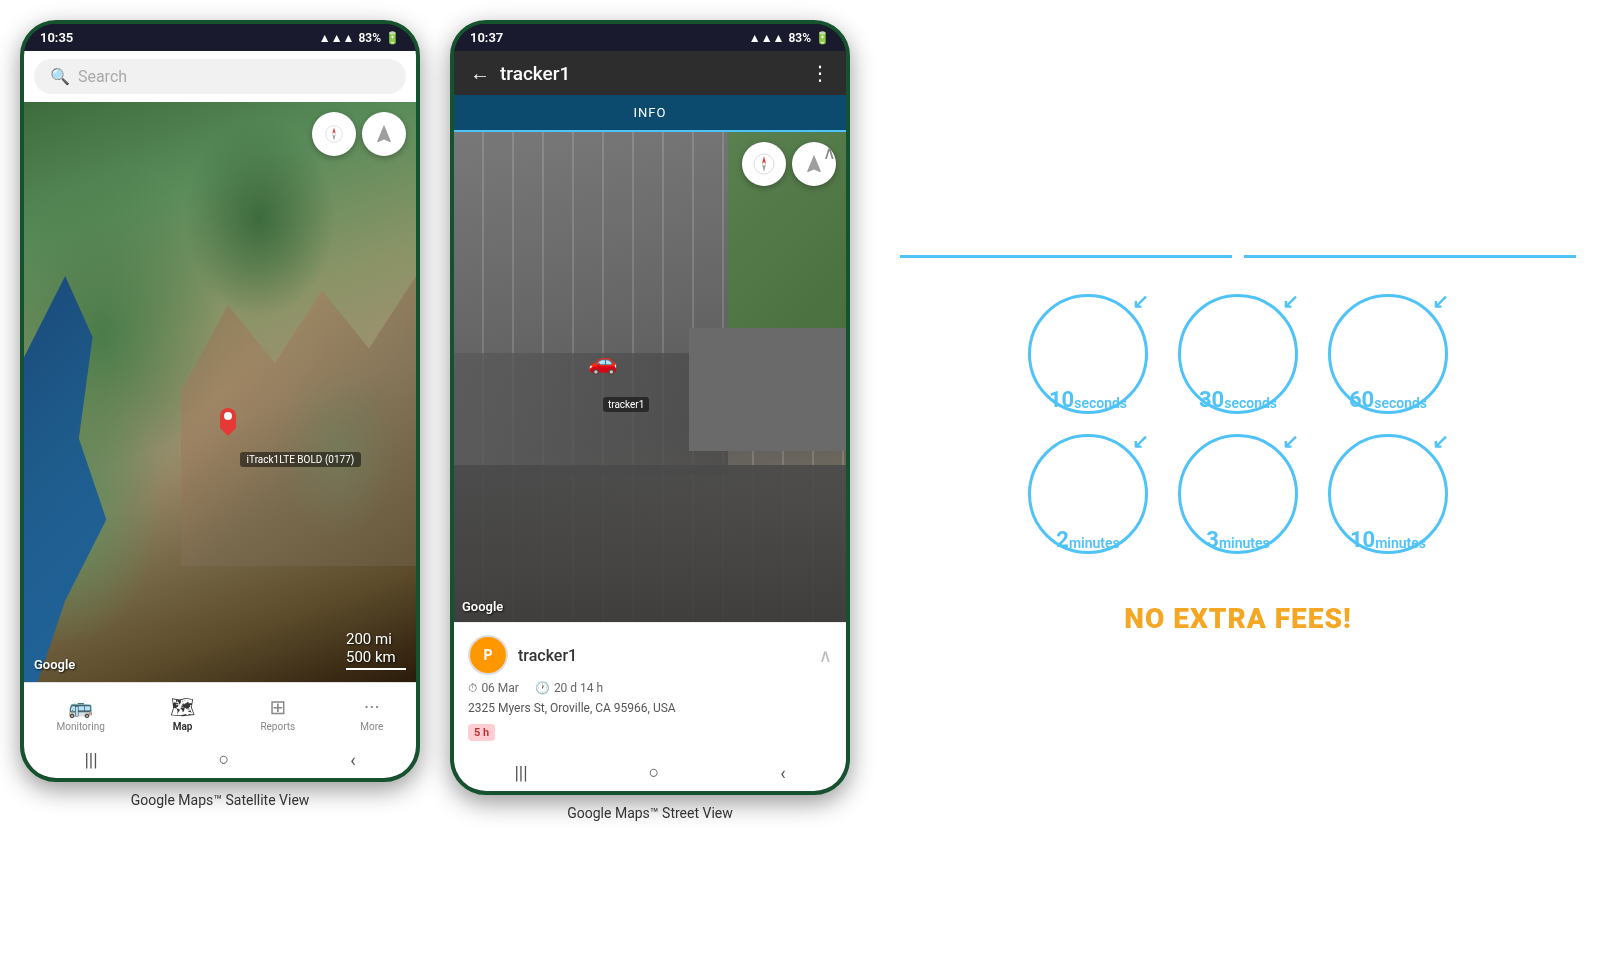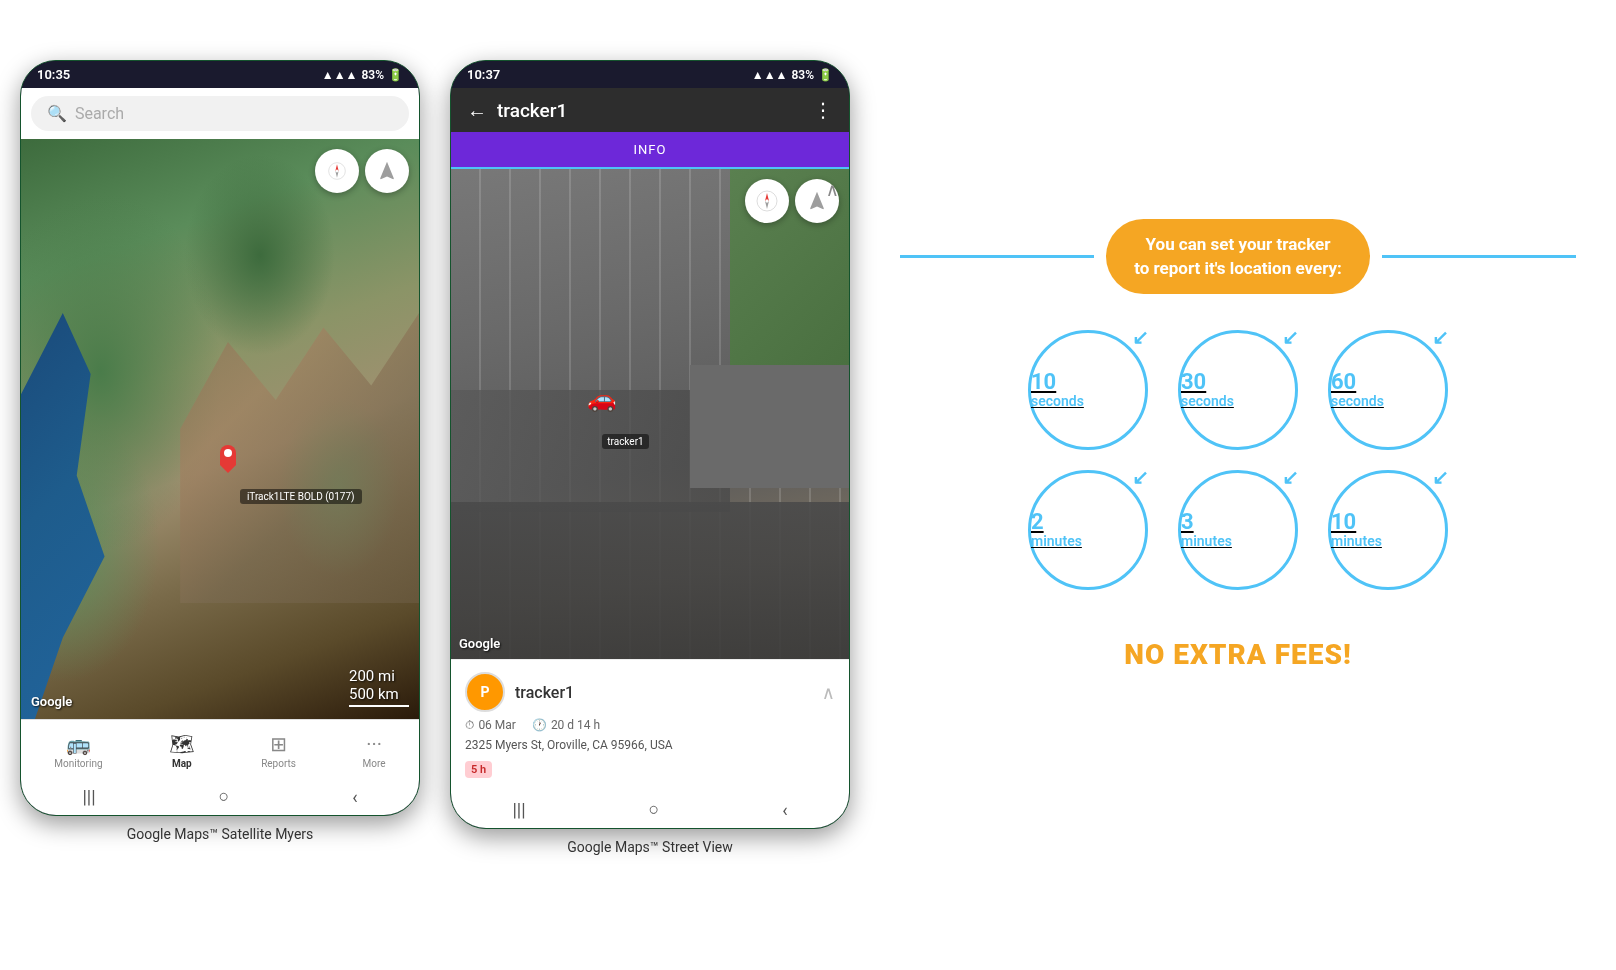--- a/index.html
+++ b/index.html
@@ -14,25 +14,24 @@
       padding: 20px;
       gap: 30px;
       overflow: hidden;
     }
 
     
     .phone-mockup {
       width: 400px;
       background: #1a1a2e;
       border-radius: 36px;
-      border: 1px solid #14532d;
+      border: 4px solid #14532d;
       overflow: hidden;
       box-shadow: 0 8px 24px rgba(0,0,0,0.4);
       flex-shrink: 0;
-      margin-top: 40px;
     }
 
     .phone-status-bar {
       background: #1a1a2e;
       display: flex;
       justify-content: space-between;
       align-items: center;
       padding: 6px 16px;
       color: white;
       font-size: 13px;
@@ -231,21 +230,21 @@
       font-weight: 500;
       flex: 1;
     }
 
     .more-icon {
       color: white;
       font-size: 20px;
     }
 
     .phone2-tabs {
-      background: #6d28d9;
+      background: #0c4a6e;
       display: flex;
       border-bottom: 2px solid #444;
     }
 
     .tab {
       flex: 1;
       text-align: center;
       padding: 10px 0;
       color: #aaa;
       font-size: 13px;
@@ -435,30 +434,29 @@
     .circles-grid {
       display: grid;
       grid-template-columns: repeat(3, 1fr);
       gap: 20px 30px;
       margin-bottom: 40px;
       width: 420px;
     }
 
     .interval-circle {
       display: flex;
-      flex-direction: column;
-      align-items: flex-start;
+      flex-direction: row;
+      align-items: flex-end;
       justify-content: center;
       width: 120px;
       height: 120px;
       border: 3px solid #4fc3f7;
       border-radius: 50%;
       position: relative;
       background: white;
-      text-decoration: underline;
     }
 
     .interval-circle::before {
       content: '↙';
       position: absolute;
       top: -8px;
       right: -4px;
       font-size: 20px;
       color: #4fc3f7;
       font-weight: bold;
@@ -580,21 +578,21 @@
       </div>
     </div>
 
     <div class="phone-gesture-bar">
       <span class="gesture-btn">|||</span>
       <span class="gesture-btn">○</span>
       <span class="gesture-btn">‹</span>
     </div>
   </div>
 
-  <div class="caption">Google Maps™ Satellite Myers</div>
+  <div class="caption">Google Maps™ Satellite View</div>
 </div>
 
 <div class="phone-wrapper">
   <div class="phone-mockup">
 
     <div class="phone-status-bar">
       <span>10:37</span>
       <div class="status-right">
         <span>▲▲▲</span>
         <span>83%</span>
@@ -674,26 +672,20 @@
     </div>
   </div>
 
   <div class="caption">Google Maps™ Street View</div>
 </div>
 
 <div class="right-panel">
 
   <div style="display:flex;align-items:center;gap:12px;margin-bottom:36px;width:100%;">
     <div style="flex:1;height:3px;background:#4fc3f7;"></div>
-    <div style="background:#f5a623;border-radius:40px;padding:14px 28px;text-align:center;">
-      <div style="color:white;font-size:17px;font-weight:700;line-height:1.4;">
-        <span>You can set your tracker</span><br>
-        <span>to report it's location every:</span>
-      </div>
-    </div>
     <div style="flex:1;height:3px;background:#4fc3f7;"></div>
   </div>
 
   <div class="circles-grid">
 
     <div class="interval-circle">
       <span class="interval-number">10</span>
       <span class="interval-unit">seconds</span>
     </div>
     <div class="interval-circle">

